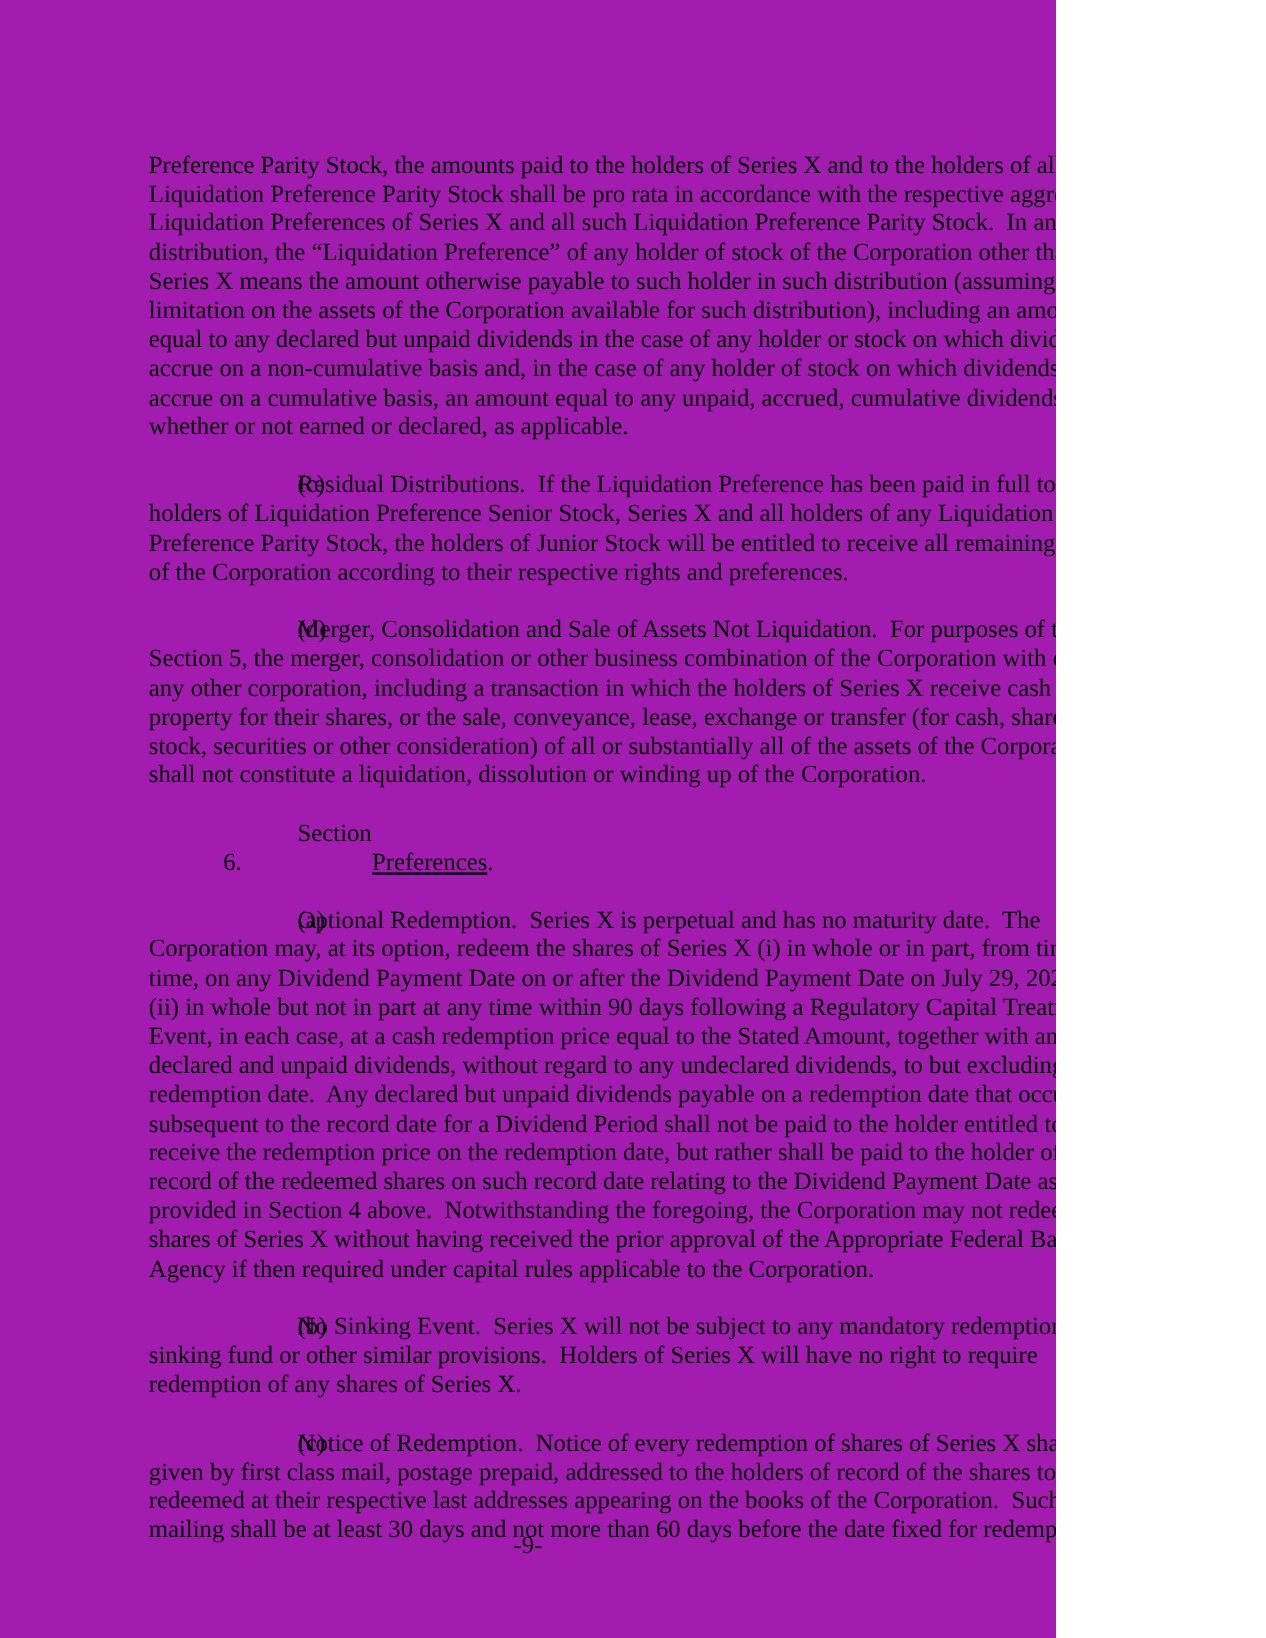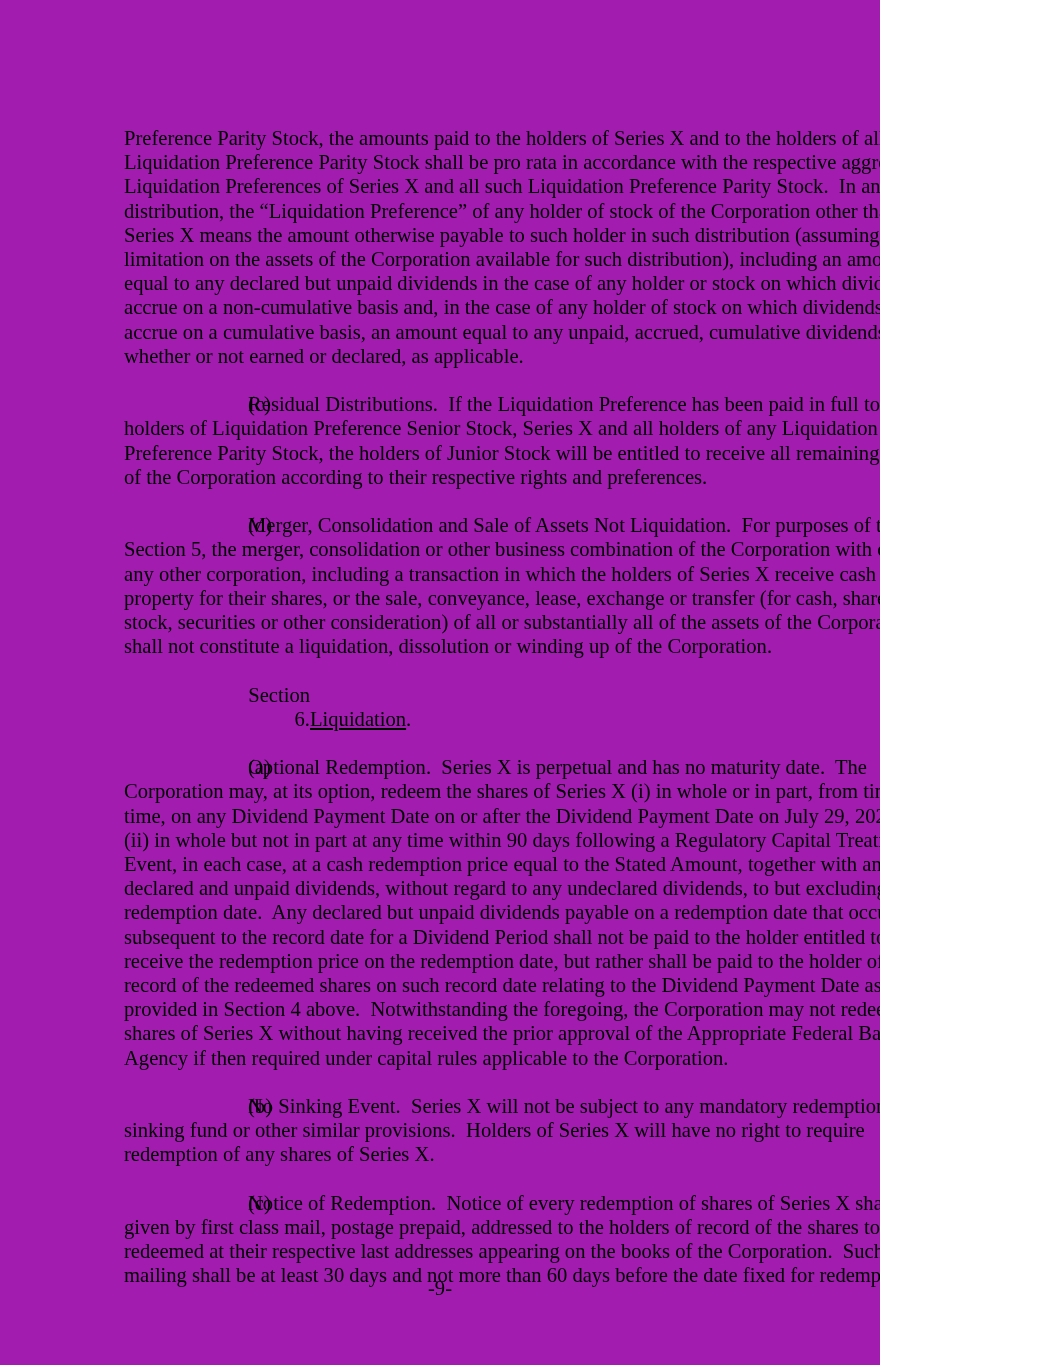--- a/index.html
+++ b/index.html
@@ -27,21 +27,21 @@
     line-height: 24.2px;
     text-align: left;
   }
   .para {
     margin: 0 0 24.2px 0;
     text-indent: 62px;
     white-space: pre-wrap;
   }
   .para.no-indent { text-indent: 0; }
   .tab-label { display: inline-block; width: 62px; }
-  .tab-label-wide { display: inline-block; width: 124px; text-align: right; }
+  .tab-label-wide { display: inline-block; width: 124px; }
   .underline { text-decoration: underline; }
   .page-footer {
     position: absolute;
     top: 1276px;
     left: 0;
     width: 100%;
     text-align: center;
     font-size: 20.6px;
     line-height: 24.2px;
   }
@@ -51,21 +51,21 @@
 
 <div class="page">
   <div class="content">
 
     <p class="para no-indent"><span>Preference Parity Stock, the amounts paid to the holders of Series X and to the holders of all Liquidation Preference Parity Stock shall be pro rata in accordance with the respective aggregate Liquidation Preferences of Series X and all such Liquidation Preference Parity Stock.  In any such distribution, the “Liquidation Preference” of any holder of stock of the Corporation other than Series X means the amount otherwise payable to such holder in such distribution (assuming no limitation on the assets of the Corporation available for such distribution), including an amount equal to any declared but unpaid dividends in the case of any holder or stock on which dividends accrue on a non-cumulative basis and, in the case of any holder of stock on which dividends accrue on a cumulative basis, an amount equal to any unpaid, accrued, cumulative dividends, whether or not earned or declared, as applicable.</span></p>
 
     <p class="para"><span class="tab-label">(c)</span><span>Residual Distributions.</span><span>  If the Liquidation Preference has been paid in full to all holders of Liquidation Preference Senior Stock, Series X and all holders of any Liquidation Preference Parity Stock, the holders of Junior Stock will be entitled to receive all remaining assets of the Corporation according to their respective rights and preferences.</span></p>
 
     <p class="para"><span class="tab-label">(d)</span><span>Merger, Consolidation and Sale of Assets Not Liquidation.</span><span>  For purposes of this Section 5, the merger, consolidation or other business combination of the Corporation with or into any other corporation, including a transaction in which the holders of Series X receive cash or property for their shares, or the sale, conveyance, lease, exchange or transfer (for cash, shares of stock, securities or other consideration) of all or substantially all of the assets of the Corporation, shall not constitute a liquidation, dissolution or winding up of the Corporation.</span></p>
 
-    <p class="para"><span class="tab-label-wide">Section 6.</span><span class="underline">Liquidation</span><span>.</span></p>
+    <p class="para"><span class="tab-label-wide">Section 6.</span><span class="underline">Preferences</span><span>.</span></p>
 
     <p class="para"><span class="tab-label">(a)</span><span>Optional Redemption.</span><span>  Series X is perpetual and has no maturity date.  The Corporation may, at its option, redeem the shares of Series X (i) in whole or in part, from time to time, on any Dividend Payment Date on or after the Dividend Payment Date on July 29, 2027 or (ii) in whole but not in part at any time within 90 days following a Regulatory Capital Treatment Event, in each case, at a cash redemption price equal to the Stated Amount, together with any declared and unpaid dividends, without regard to any undeclared dividends, to but excluding the redemption date.  Any declared but unpaid dividends payable on a redemption date that occurs subsequent to the record date for a Dividend Period shall not be paid to the holder entitled to receive the redemption price on the redemption date, but rather shall be paid to the holder of record of the redeemed shares on such record date relating to the Dividend Payment Date as provided in Section 4 above.  Notwithstanding the foregoing, the Corporation may not redeem shares of Series X without having received the prior approval of the Appropriate Federal Banking Agency if then required under capital rules applicable to the Corporation.</span></p>
 
     <p class="para"><span class="tab-label">(b)</span><span>No Sinking Event.</span><span>  Series X will not be subject to any mandatory redemption, sinking fund or other similar provisions.  Holders of Series X will have no right to require redemption of any shares of Series X.</span></p>
 
     <p class="para"><span class="tab-label">(c)</span><span>Notice of Redemption.</span><span>  Notice of every redemption of shares of Series X shall be given by first class mail, postage prepaid, addressed to the holders of record of the shares to be redeemed at their respective last addresses appearing on the books of the Corporation.  Such mailing shall be at least 30 days and not more than 60 days before the date fixed for redemption.</span></p>
 
   </div>
 
   <div class="page-footer">-9-</div>

